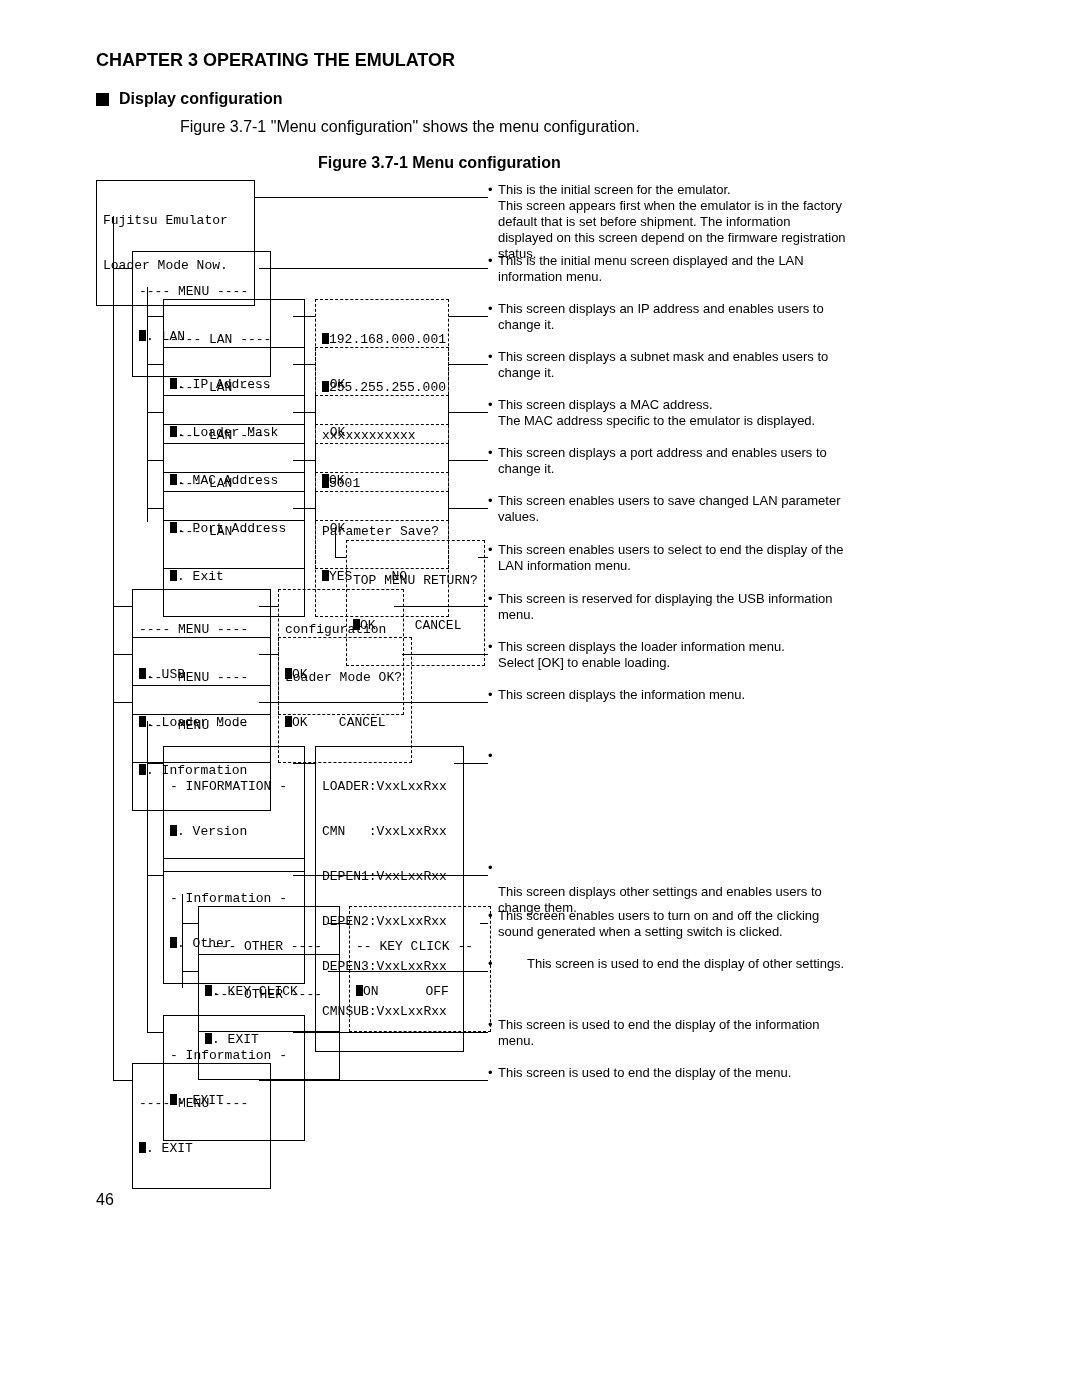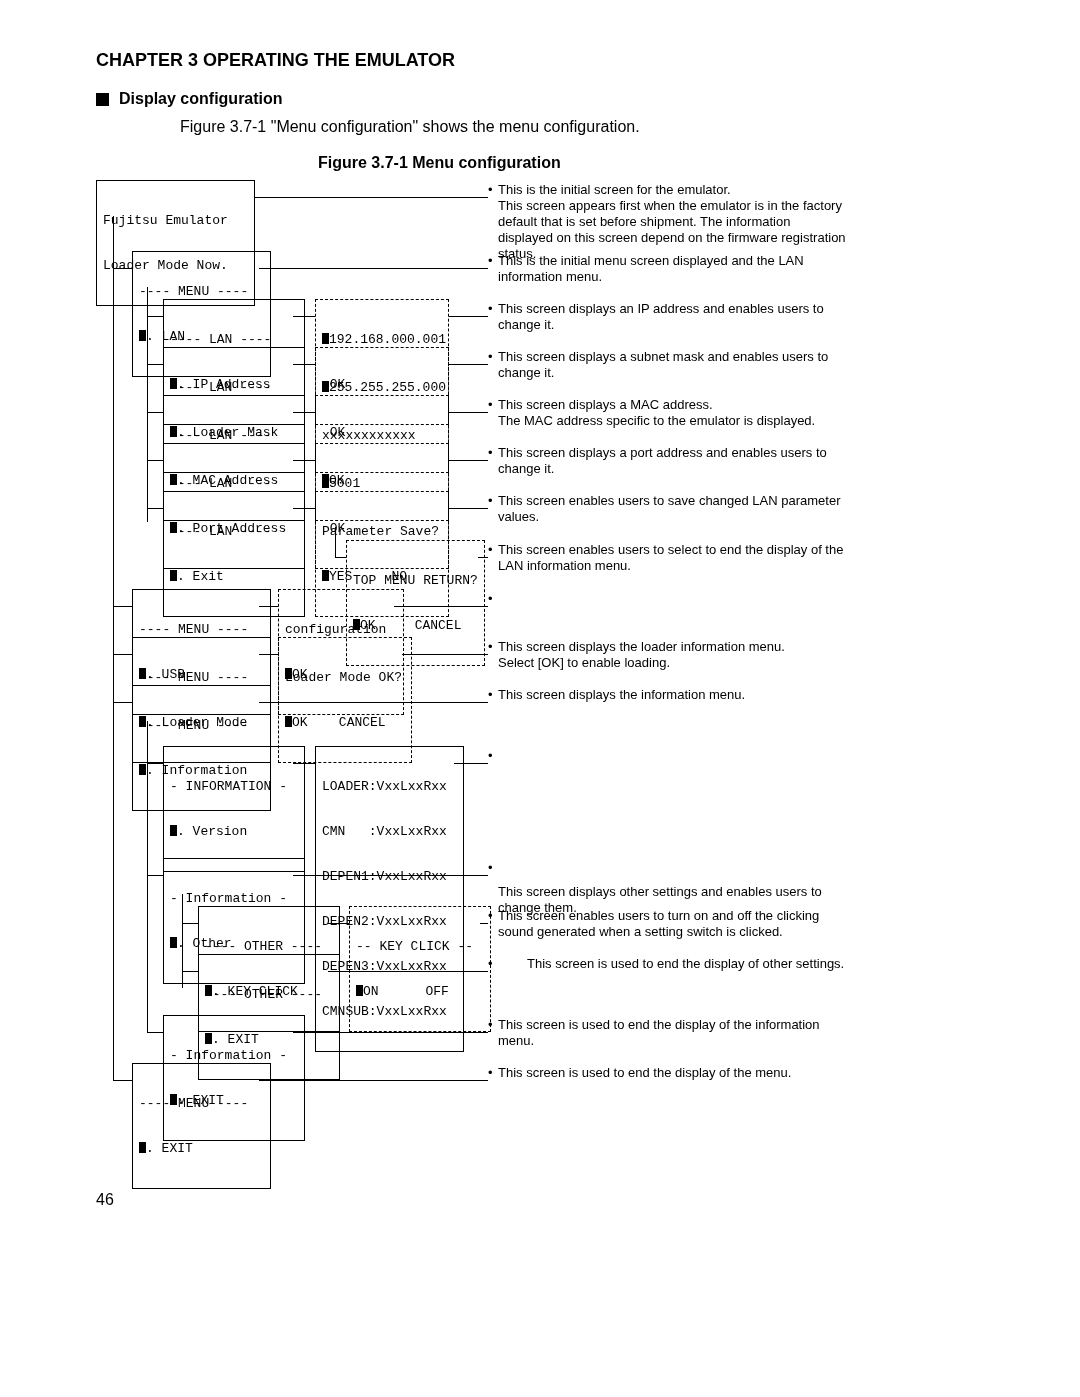--- a/index.html
+++ b/index.html
@@ -116,20 +116,21 @@
 
   <div class="box" style="left:132px;top:589px;width:125px;">
     <div>---- MENU ----</div>
     <div><span class="cursor"></span><span>. USB</span></div>
   </div>
   <div class="box dashed" style="left:278px;top:589px;width:112px;">
     <div>configuration</div>
     <div><span class="cursor"></span><span>OK</span></div>
   </div>
   <div class="bullet" style="left:488px;top:591px;">•</div>
+  <div class="desc" style="left:498px;top:591px;">This screen is reserved for displaying the USB information menu.</div>
 
   <div class="box" style="left:132px;top:637px;width:125px;">
     <div>---- MENU ----</div>
     <div><span class="cursor"></span><span>. Loader Mode</span></div>
   </div>
   <div class="box dashed" style="left:278px;top:637px;width:120px;font-family:Liberation Mono, monospace;">
     <div>Loader Mode OK?</div>
     <div><span class="cursor"></span><span>OK</span>    <span>CANCEL</span></div>
   </div>
   <div class="bullet" style="left:488px;top:639px;">•</div>

